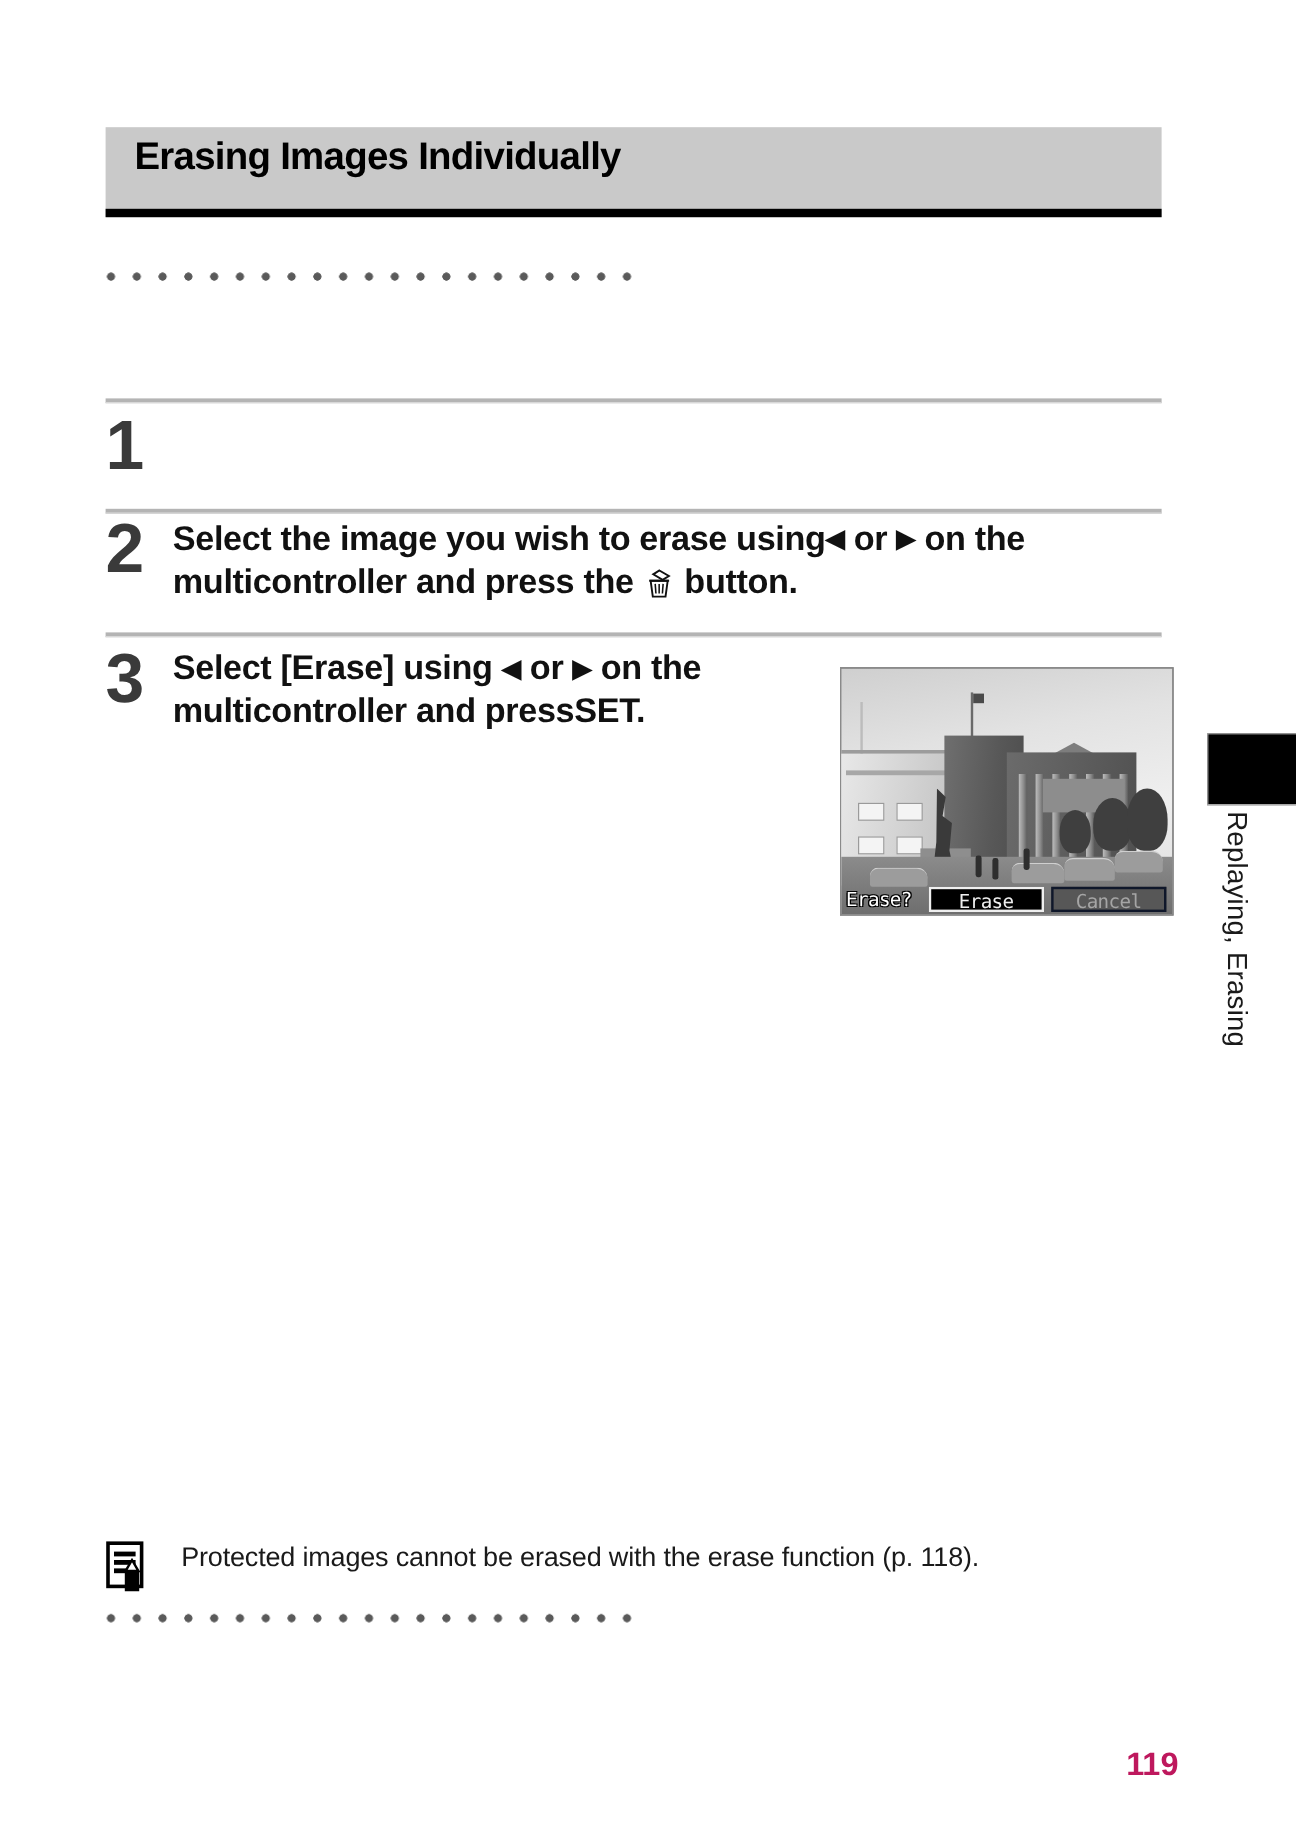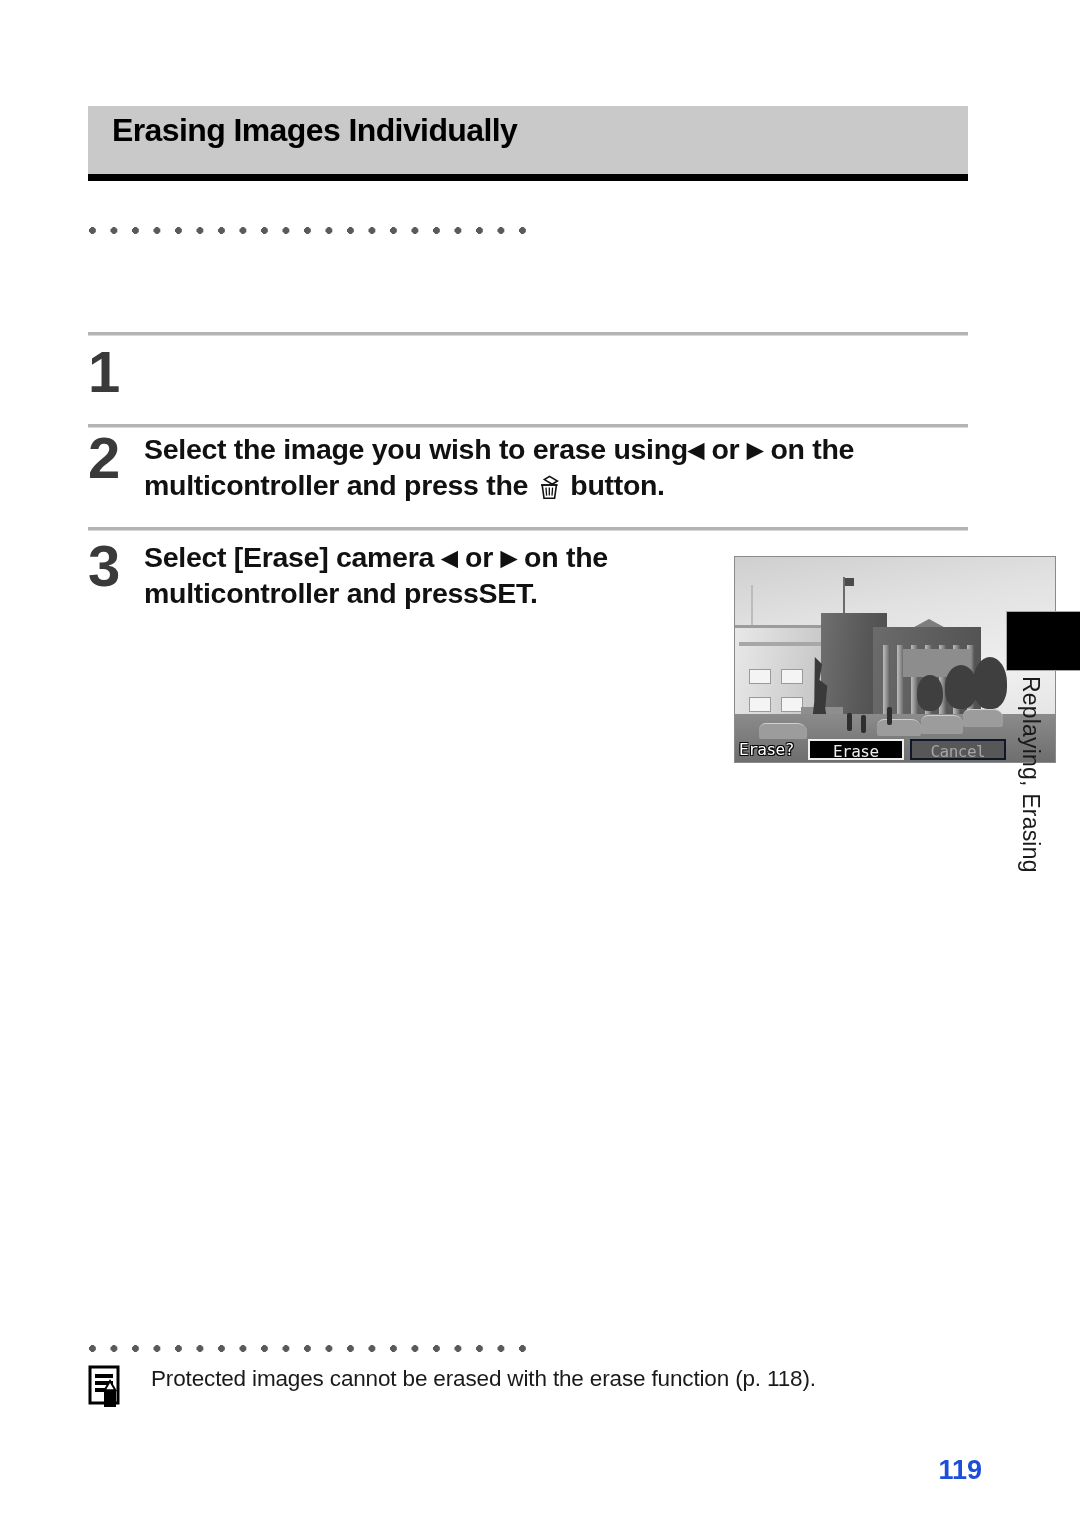--- a/index.html
+++ b/index.html
@@ -69,21 +69,21 @@
   .dot-rule.top { left: 88px; top: 226px; width: 452px; }
   .dot-rule.bottom { left: 88px; top: 1344px; width: 452px; }
 
   
   .note-block {
     position: absolute;
     display: flex;
     align-items: flex-start;
   }
   .note-block.caution { left: 88px; top: 248px; width: 890px; }
-  .note-block.memo   { left: 88px; top: 1363px; width: 890px; }
+  .note-block.memo   { left: 88px; top: 1282px; width: 890px; }
 
   .note-icon {
     width: 44px;
     flex: 0 0 44px;
     margin-top: 2px;
   }
   .note-text {
     font-size: 22.5px;
     line-height: 1.42;
     color: #1a1a1a;
@@ -180,28 +180,27 @@
     display: inline-block;
     width: 23px;
     height: 26px;
     vertical-align: -5px;
     margin: 0 2px;
   }
 
   
   .lcd {
     position: absolute;
-    left: 734px;
+    left: 700px;
     top: 556px;
     width: 276px;
     height: 205px;
     border: 1px solid #8a8a8a;
     overflow: hidden;
     background: #6d6d6d;
-    padding-left: 44px;
   }
   .lcd-sky {
     position: absolute; inset: 0;
     background: linear-gradient(170deg, #cfcfcf 0%, #e2e2e2 30%, #efefef 62%, #dcdcdc 100%);
   }
   .lcd-building-left {
     position: absolute;
     left: 0px; top: 68px; width: 120px; height: 110px;
     background: linear-gradient(100deg, #e8e8e8, #c6c6c6 70%, #b0b0b0);
     border-top: 3px solid #9c9c9c;
@@ -354,21 +353,21 @@
     white-space: nowrap;
   }
 
   
   .page-number {
     position: absolute;
     right: 98px;
     top: 1455px;
     font-size: 27px;
     font-weight: bold;
-    color: #1d4ed8;
+    color: #be185d;
   }
 
   b, strong { font-weight: bold; }
 </style>
 </head>
 <body>
 
 <div class="page">
 
 
@@ -413,21 +412,21 @@
       </div>
     </div>
   </div>
 
   <div class="sep s3"></div>
 
   <div class="step step3">
     <div class="step-num">3</div>
     <div class="step-body">
       <div class="step-title">
-        <span>Select [Erase] camera</span>
+        <span>Select [Erase] using</span>
         <span class="arrow-l">◀</span>
         <span>or</span>
         <span class="arrow-r">▶</span>
         <span>on the multicontroller and press</span><b>SET</b><span>.</span>
       </div>
     </div>
   </div>
 
   <div class="lcd">
     <div class="lcd-sky"></div>

